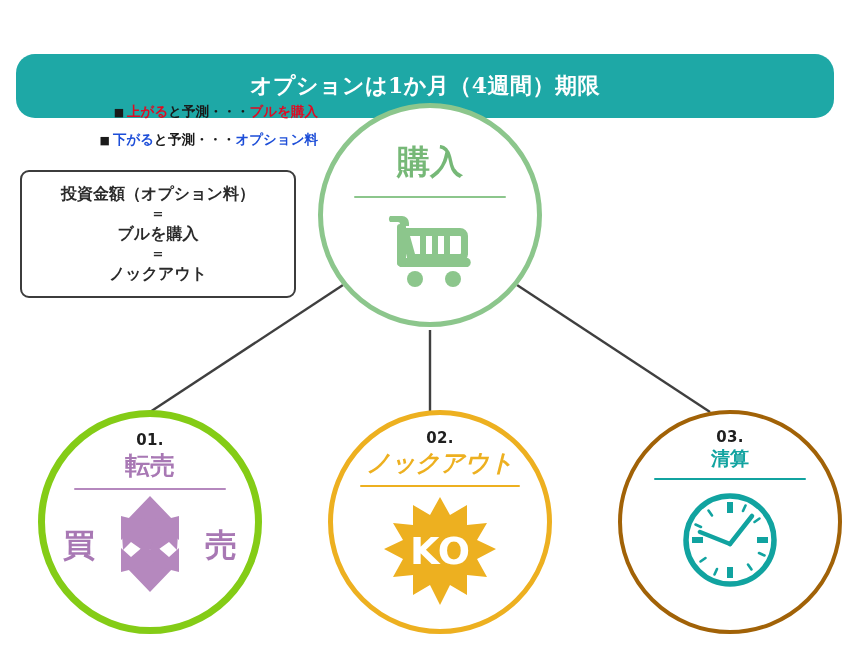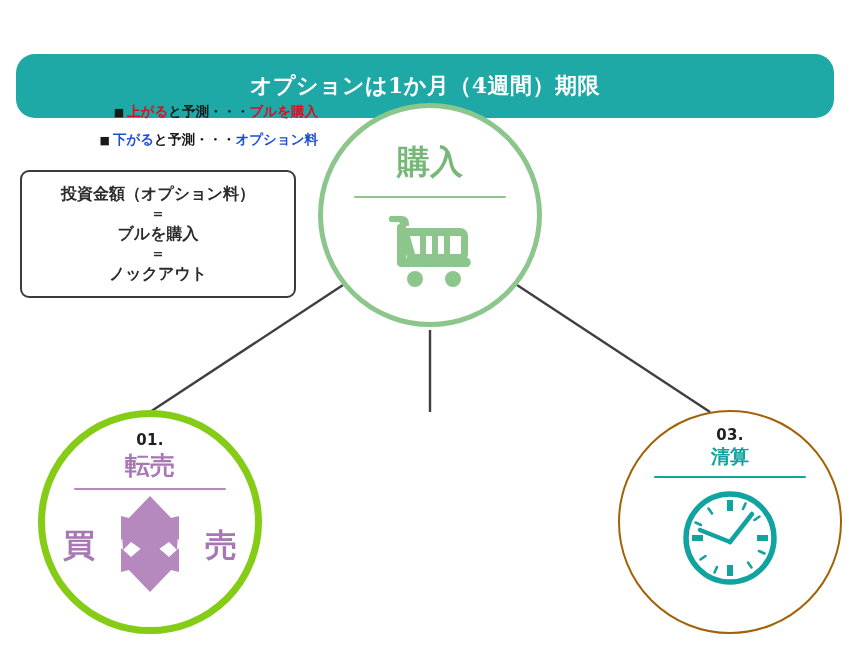--- a/index.html
+++ b/index.html
@@ -169,21 +169,21 @@
     font-size: 24px;
     font-style: italic;
   }
   #node-knockout .node-divider { background: #edb020; width: 160px; margin-top: 6px; }
 
   #node-settlement {
     left: 618px;
     top: 410px;
     width: 224px;
     height: 224px;
-    border: 2px solid #a16207;
+    border: 4px solid #a16207;
     padding-top: 14px;
   }
   #node-settlement .node-title { color: #11a3a0; font-size: 19px; }
   #node-settlement .node-divider { background: #11a3a0; width: 152px; margin-top: 6px; }
 
   .node-icon {
     margin-top: 8px;
     display: flex;
     align-items: center;
     justify-content: center;
@@ -294,20 +294,31 @@
             <path d="M84 76 L84 52 L74 61 L60 49 L50 59 L64 71 Z" transform="translate(-2,2)"></path>
 
             <path d="M22 76 L22 52 L32 61 L46 49 L56 59 L42 71 Z" transform="translate(2,2)"></path>
           </g>
         </svg>
       </span>
       <span class="trade-kanji">売</span>
     </div>
   </div>
 
+  <div class="node" id="node-knockout">
+    <div class="node-number">02.</div>
+    <div class="node-title">ノックアウト</div>
+    <div class="node-divider"></div>
+    <div class="node-icon">
+      <svg width="118" height="112" viewBox="0 0 118 112">
+        <polygon fill="#edb020" points="59,2 69,20 86,10 86,30 106,28 96,45 115,54 96,64 106,82 86,80 86,100 69,90 59,110 49,90 32,100 32,80 12,82 22,64 3,54 22,45 12,28 32,30 32,10 49,20"></polygon>
+        <text class="ko-text" x="59" y="69" text-anchor="middle">KO</text>
+      </svg>
+    </div>
+  </div>
 
   <div class="node" id="node-settlement">
     <div class="node-number">03.</div>
     <div class="node-title">清算</div>
     <div class="node-divider"></div>
     <div class="node-icon">
       <svg width="104" height="104" viewBox="0 0 104 104">
         <circle cx="52" cy="52" r="44" fill="none" stroke="#11a3a0" stroke-width="5.5"></circle>
 
         <rect x="49" y="14" width="6" height="11" fill="#11a3a0"></rect>

